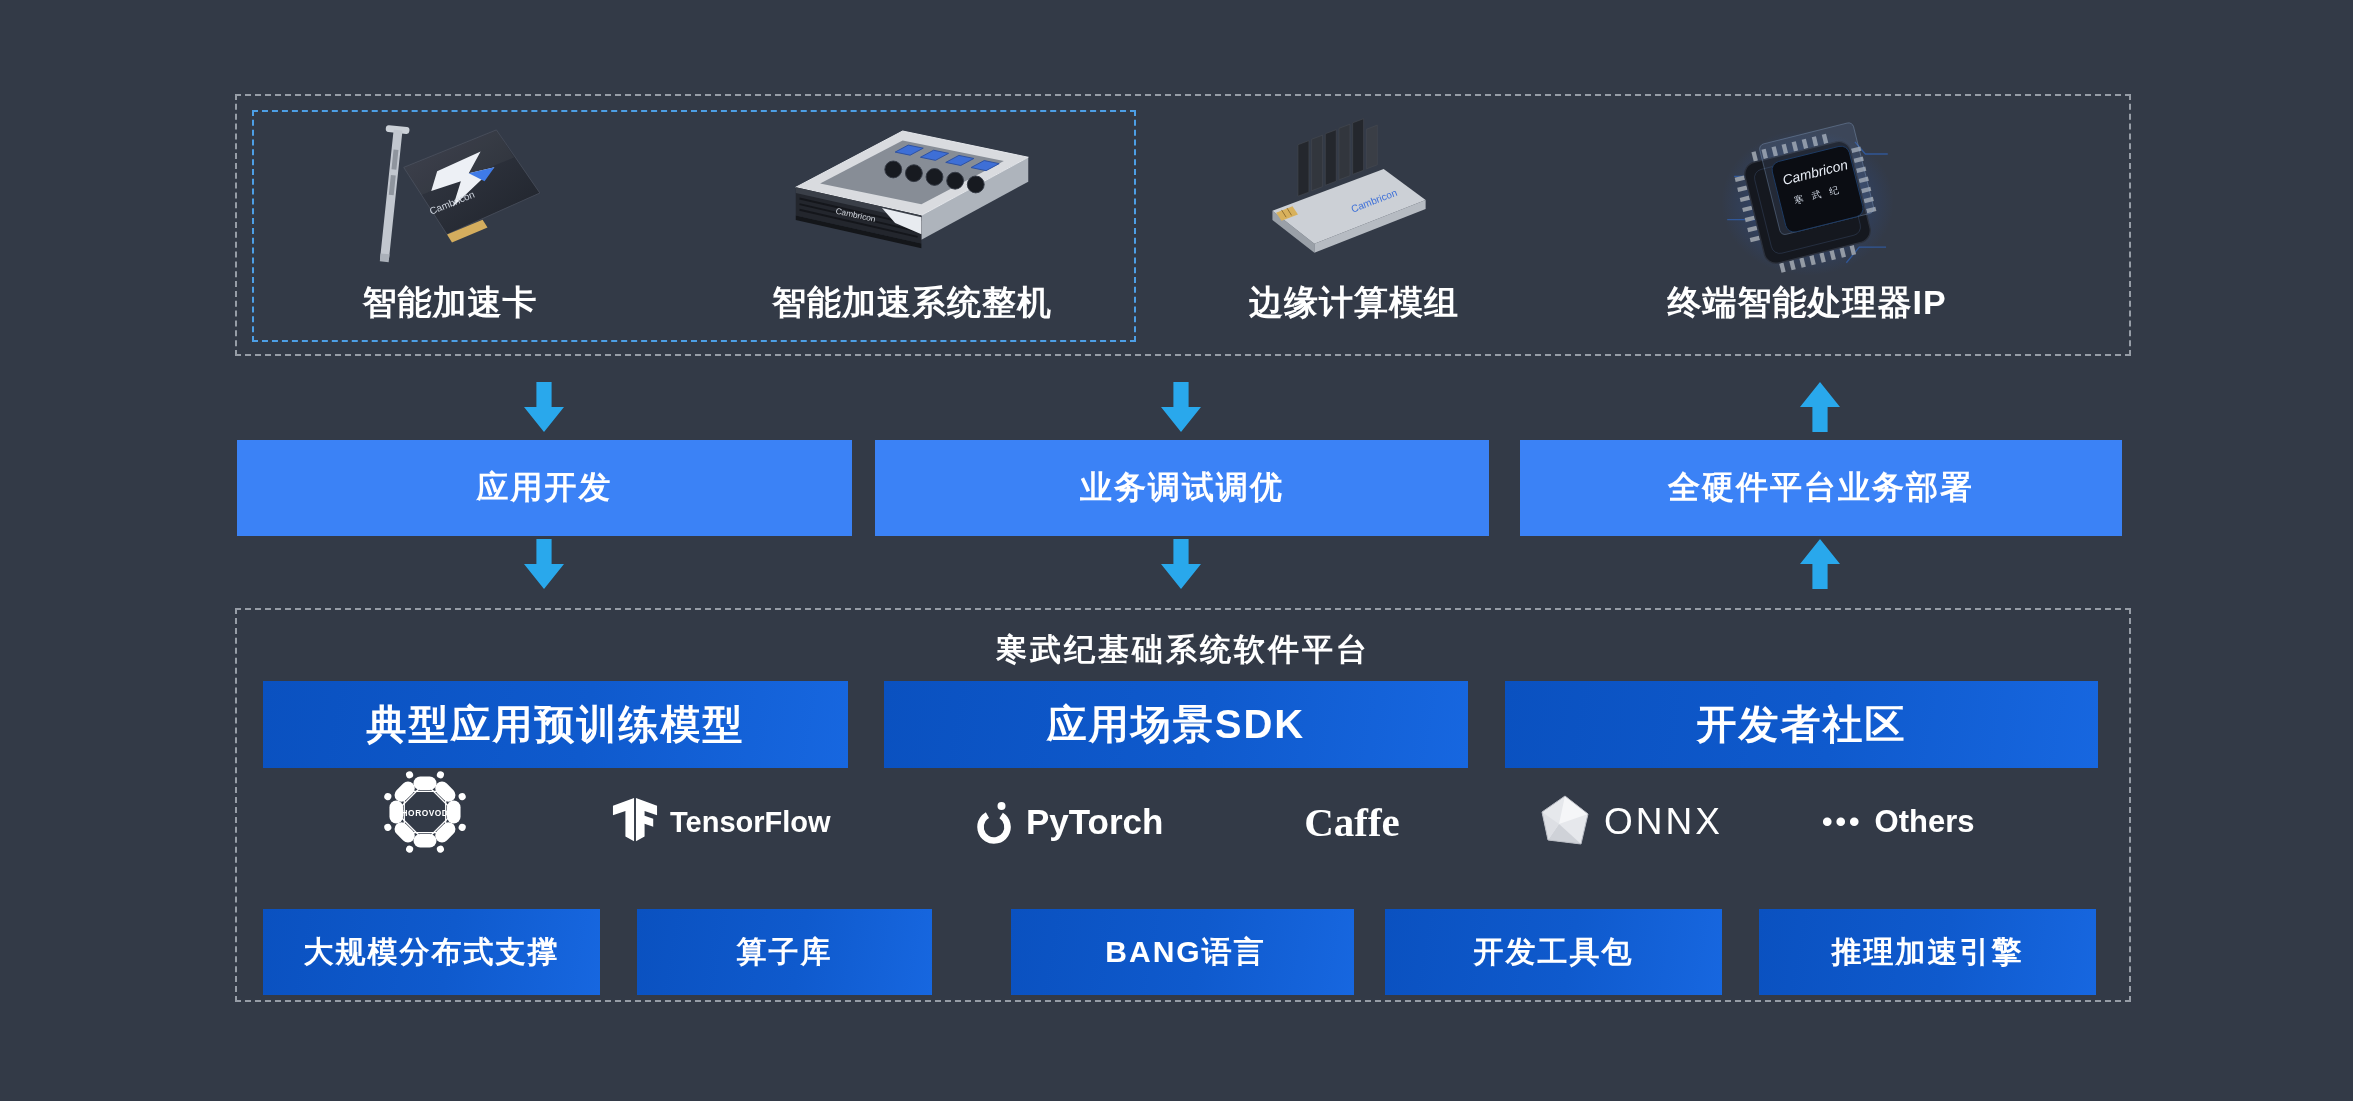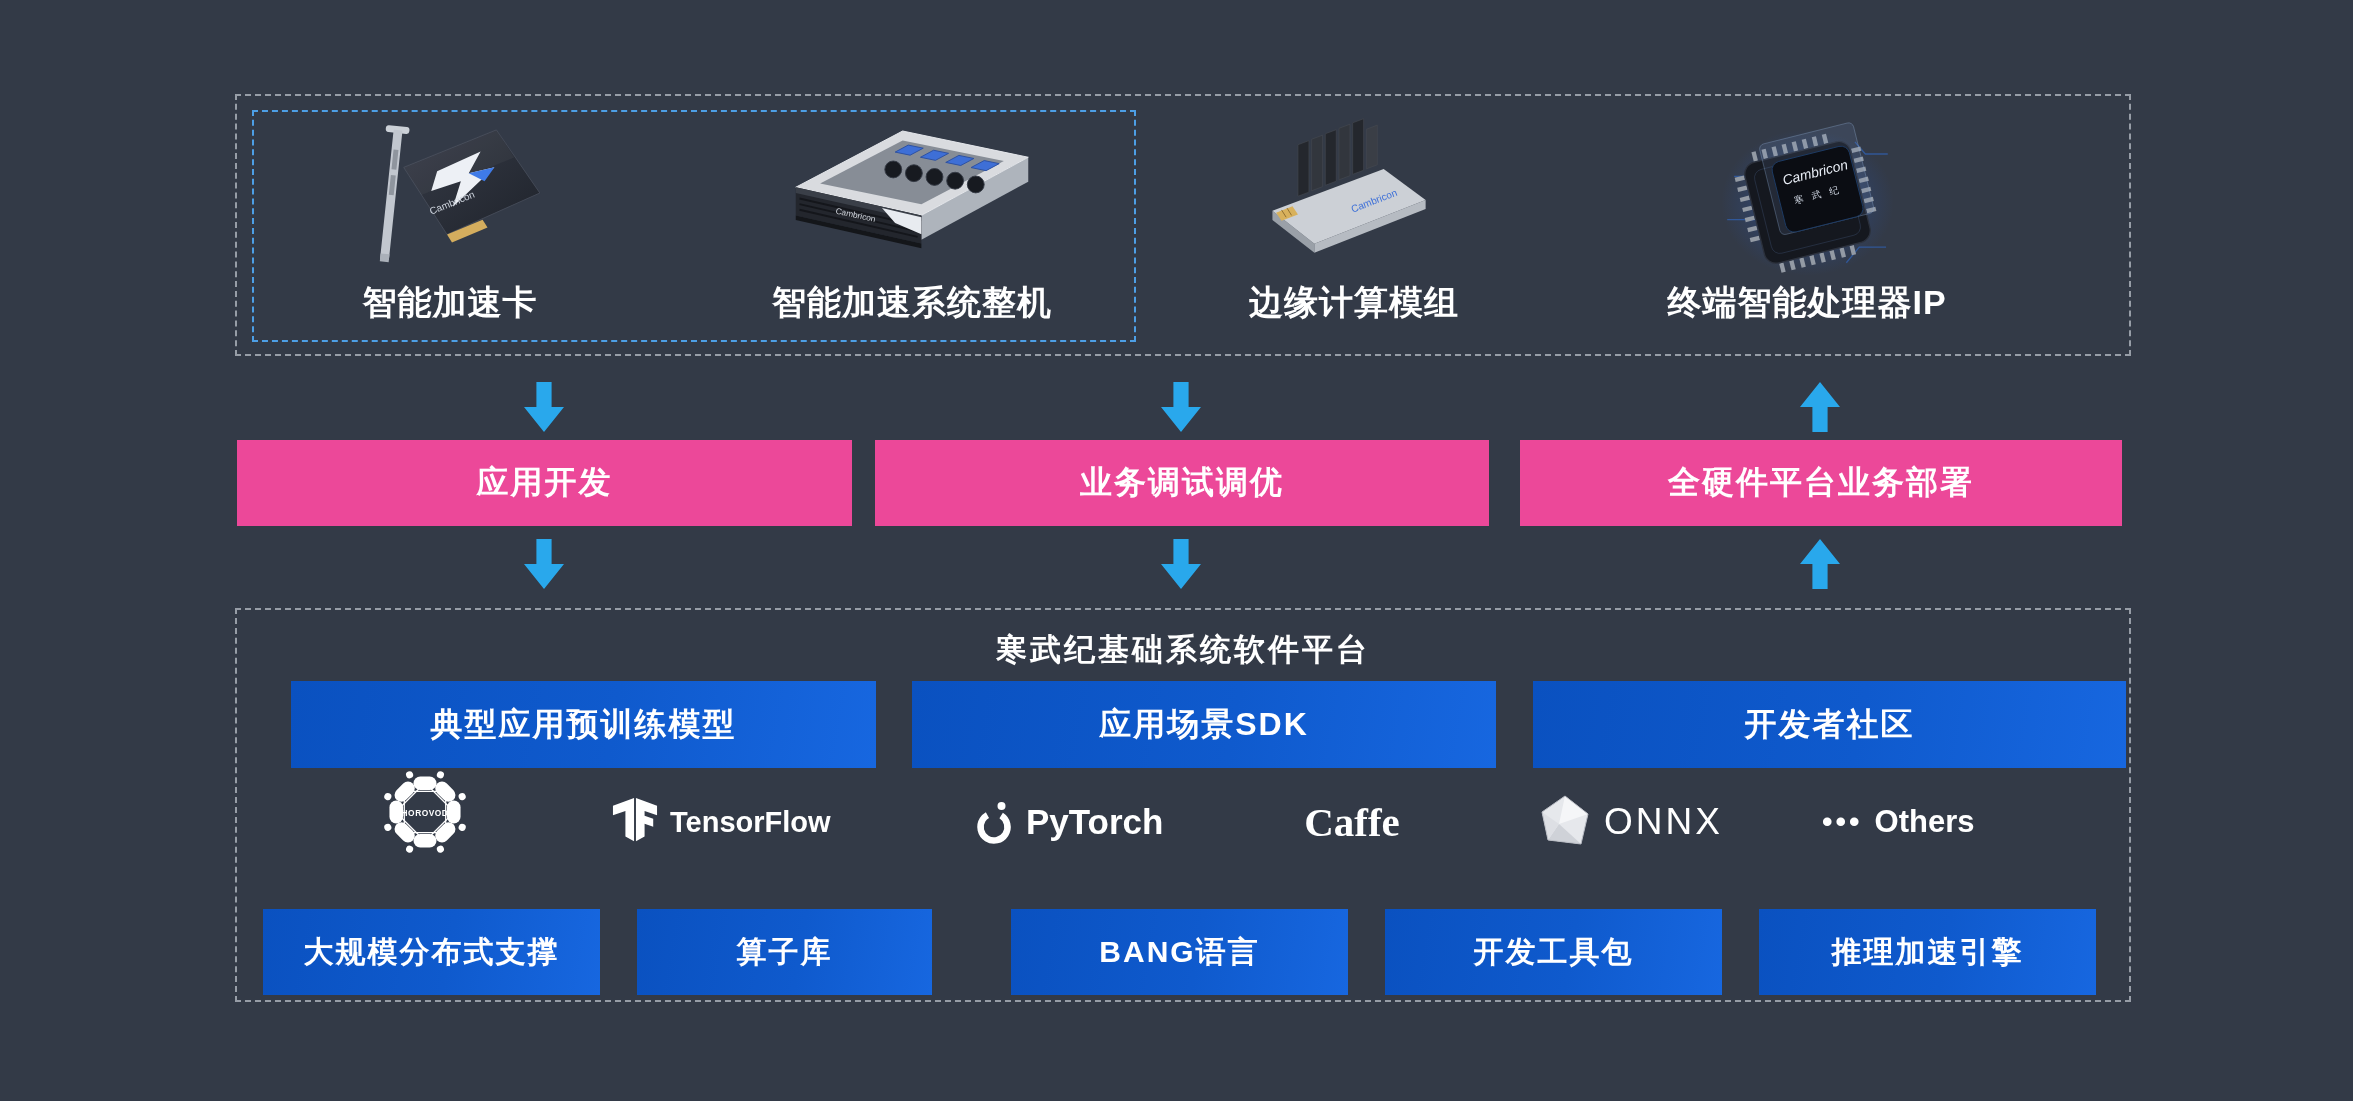--- a/index.html
+++ b/index.html
@@ -6,27 +6,27 @@
   .canvas{position:relative;width:2353px;height:1101px;background:#333a47;overflow:hidden;
           font-family:"Liberation Sans","DejaVu Sans",sans-serif;}
   .dashed{position:absolute;border:2px dashed rgba(213,219,227,0.62);}
   .dashed-blue{position:absolute;border:2px dashed #4d9fe6;}
   .product{position:absolute;top:116px;height:210px;display:flex;flex-direction:column;
            align-items:center;justify-content:space-between;}
   .plabel{color:#ffffff;font-size:34px;font-weight:700;white-space:nowrap;letter-spacing:1px;}
   .arrow{position:absolute;width:40px;height:50px;background:#29a8ec;}
   .a-down{clip-path:polygon(31% 0,69% 0,69% 50%,100% 50%,50% 100%,0 50%,31% 50%);}
   .a-up{clip-path:polygon(50% 0,100% 50%,69% 50%,69% 100%,31% 100%,31% 50%,0 50%);}
-  .flow-btn{position:absolute;top:440px;height:86px;background:#ec4899;color:#fff;
+  .flow-btn{position:absolute;top:440px;height:96px;background:#3b82f6;color:#fff;
             font-size:32px;font-weight:700;letter-spacing:2px;
             display:flex;align-items:center;justify-content:center;}
   .blue-box{position:absolute;color:#fff;font-weight:700;letter-spacing:2px;
             background:linear-gradient(100deg,#0a51c0 0%,#0f5acd 55%,#1767e0 100%);
             display:flex;align-items:center;justify-content:center;}
-  .row1{top:681px;height:87px;font-size:32px;margin-left:28px;}
+  .row1{top:681px;height:87px;font-size:40px;}
   .row2{top:909px;height:86px;font-size:30px;}
   .plat-title{position:absolute;left:235px;top:629px;width:1896px;text-align:center;
               color:#fff;font-size:31px;font-weight:700;letter-spacing:3px;}
   .logo{position:absolute;top:786px;height:72px;display:flex;align-items:center;color:#fff;}
   .logo .txt-bold{font-size:29px;font-weight:700;margin-left:12px;white-space:nowrap;}
   .logo .txt-reg{font-size:35px;font-weight:700;margin-left:10px;white-space:nowrap;}
   .logo .txt-serif{font-family:"Liberation Serif","DejaVu Serif",serif;font-size:41px;
                    font-weight:600;white-space:nowrap;}
   .logo .txt-thin{font-size:37px;font-weight:300;letter-spacing:3px;margin-left:12px;white-space:nowrap;}
   .logo .dots{font-size:30px;font-weight:700;letter-spacing:3px;margin-right:12px;}
@@ -268,21 +268,21 @@
     <span class="dots">•••</span>
     <span class="txt-others">Others</span>
   </div>
 
   <div class="blue-box row2" style="left:263px;width:337px;">
     <span>大规模分布式支撑</span>
   </div>
   <div class="blue-box row2" style="left:637px;width:295px;">
     <span>算子库</span>
   </div>
-  <div class="blue-box row2" style="left:1011px;width:337px;">
+  <div class="blue-box row2" style="left:1011px;width:337px;padding-left:6px;">
     <span>BANG语言</span>
   </div>
   <div class="blue-box row2" style="left:1385px;width:337px;">
     <span>开发工具包</span>
   </div>
   <div class="blue-box row2" style="left:1759px;width:337px;">
     <span>推理加速引擎</span>
   </div>
 
 </div>

